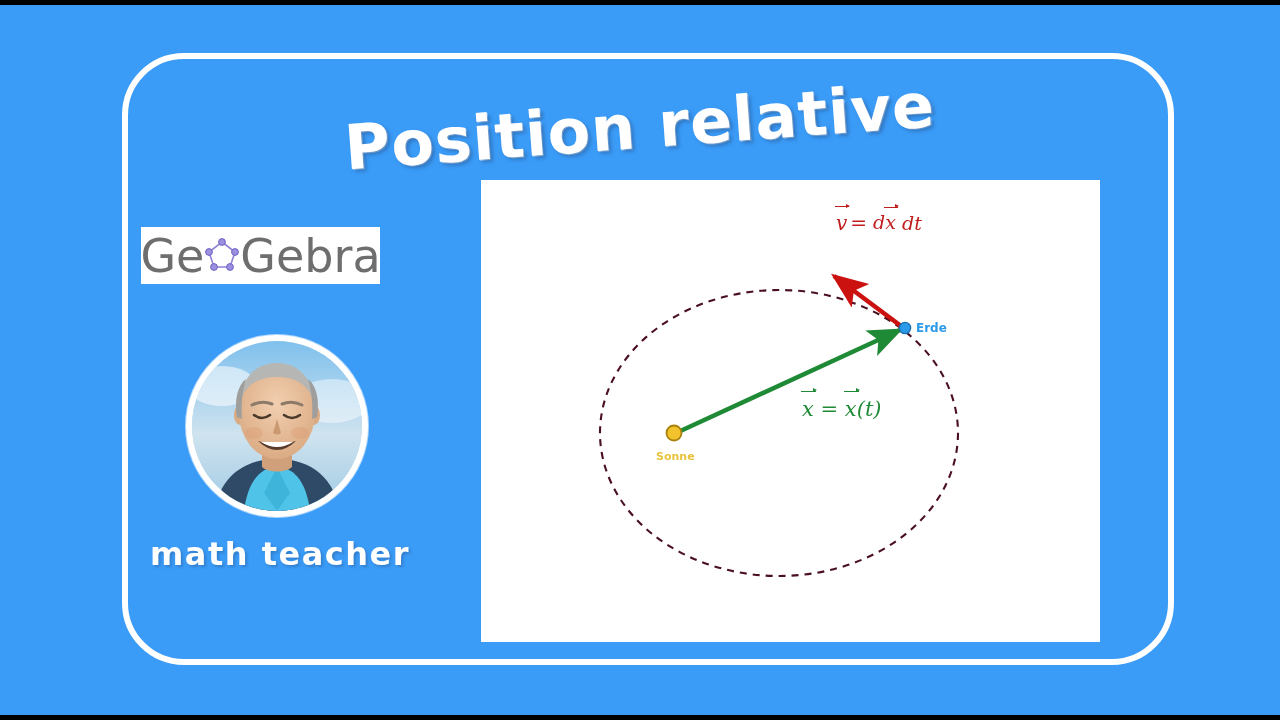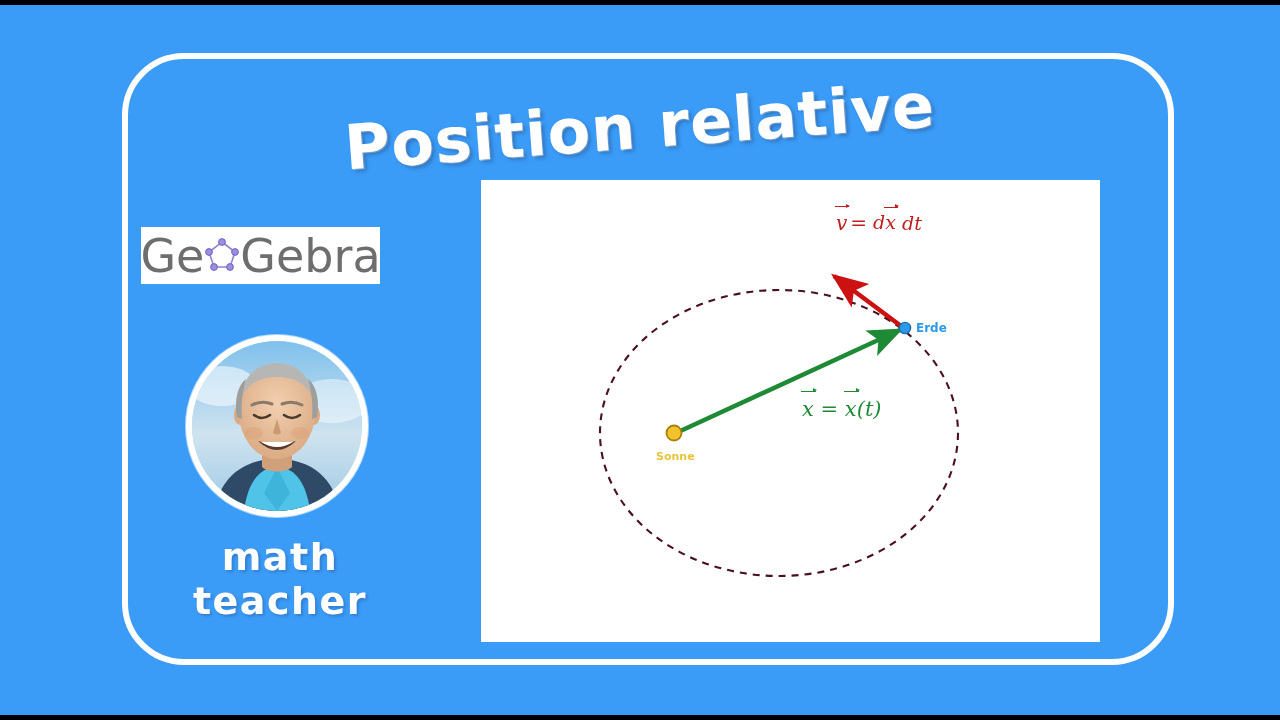--- a/index.html
+++ b/index.html
@@ -102,21 +102,21 @@
   }
   #avatar svg { display:block; width:100%; height:100%; }
 
   #subtitle {
     position:absolute;
     left:130px; top:530px;
     width:300px;
     text-align:center;
     z-index:12;
     font-family:"DejaVu Sans", sans-serif;
-    font-size:38px; font-weight:700;
+    font-size:32px; font-weight:700;
     color:#ffffff;
     letter-spacing:1.5px;
     text-shadow:2px 2px 3px rgba(40,90,150,.45);
   }
 
   
   #panel {
     position:absolute;
     left:481px; top:175px;
     width:619px; height:462px;

